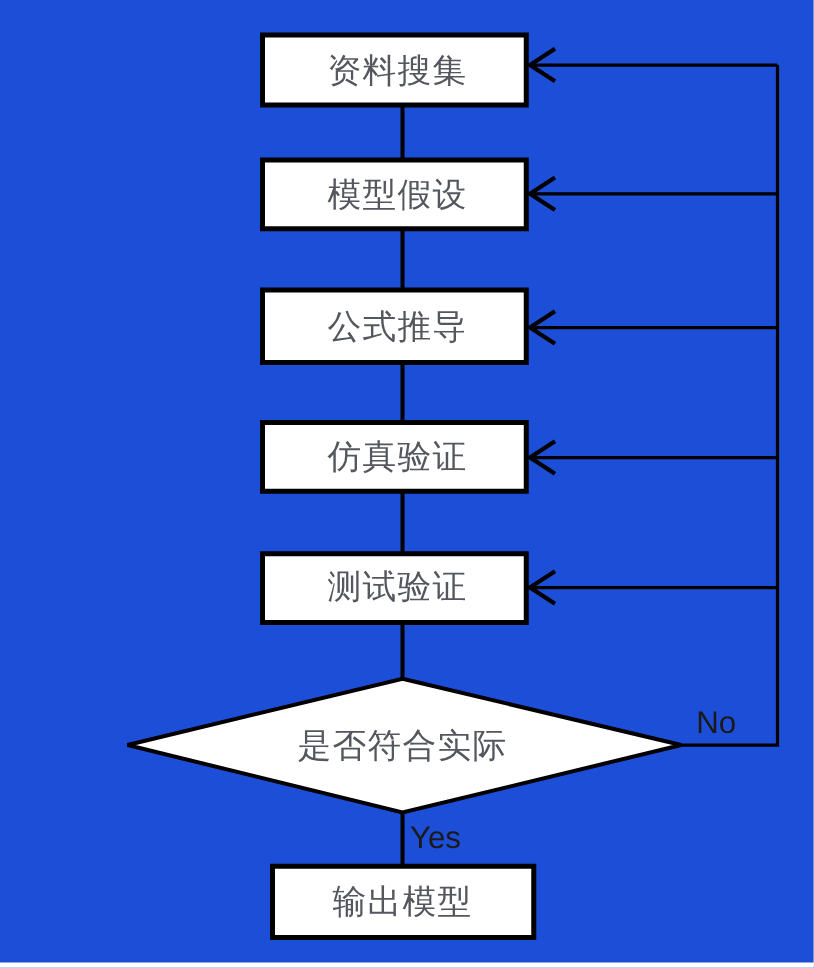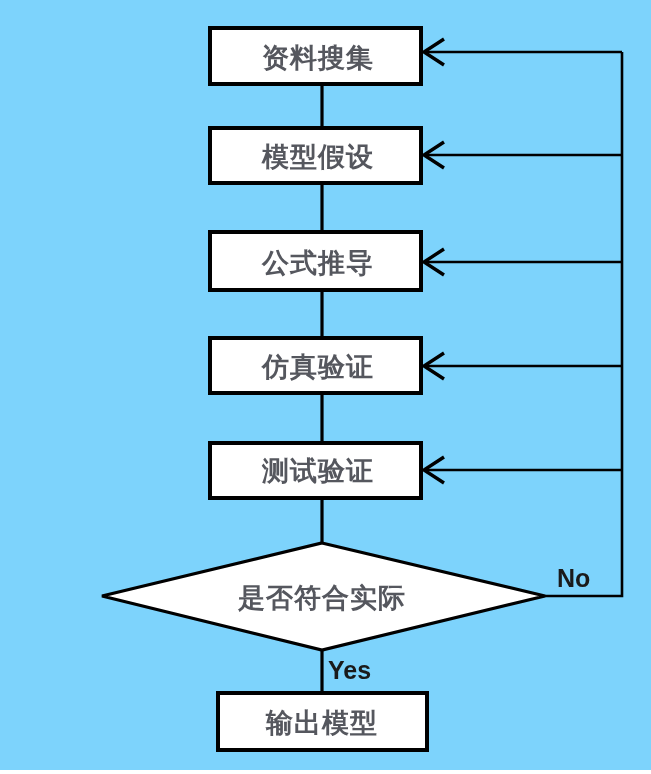--- a/index.html
+++ b/index.html
@@ -10,22 +10,21 @@
   body {
     width: 651px;
     height: 774px;
     overflow: hidden;
     font-family: "Liberation Sans", sans-serif;
   }
   #flowchart-root {
     position: relative;
     width: 651px;
     height: 770px;
-    background: #7dd3fc;
-    font-weight: bold;
+    background: #1d4ed8;
   }
   svg.chart-canvas {
     display: block;
     width: 651px;
     height: 774px;
   }
   .node-box {
     fill: #ffffff;
     stroke: #000000;
     stroke-width: 4;

